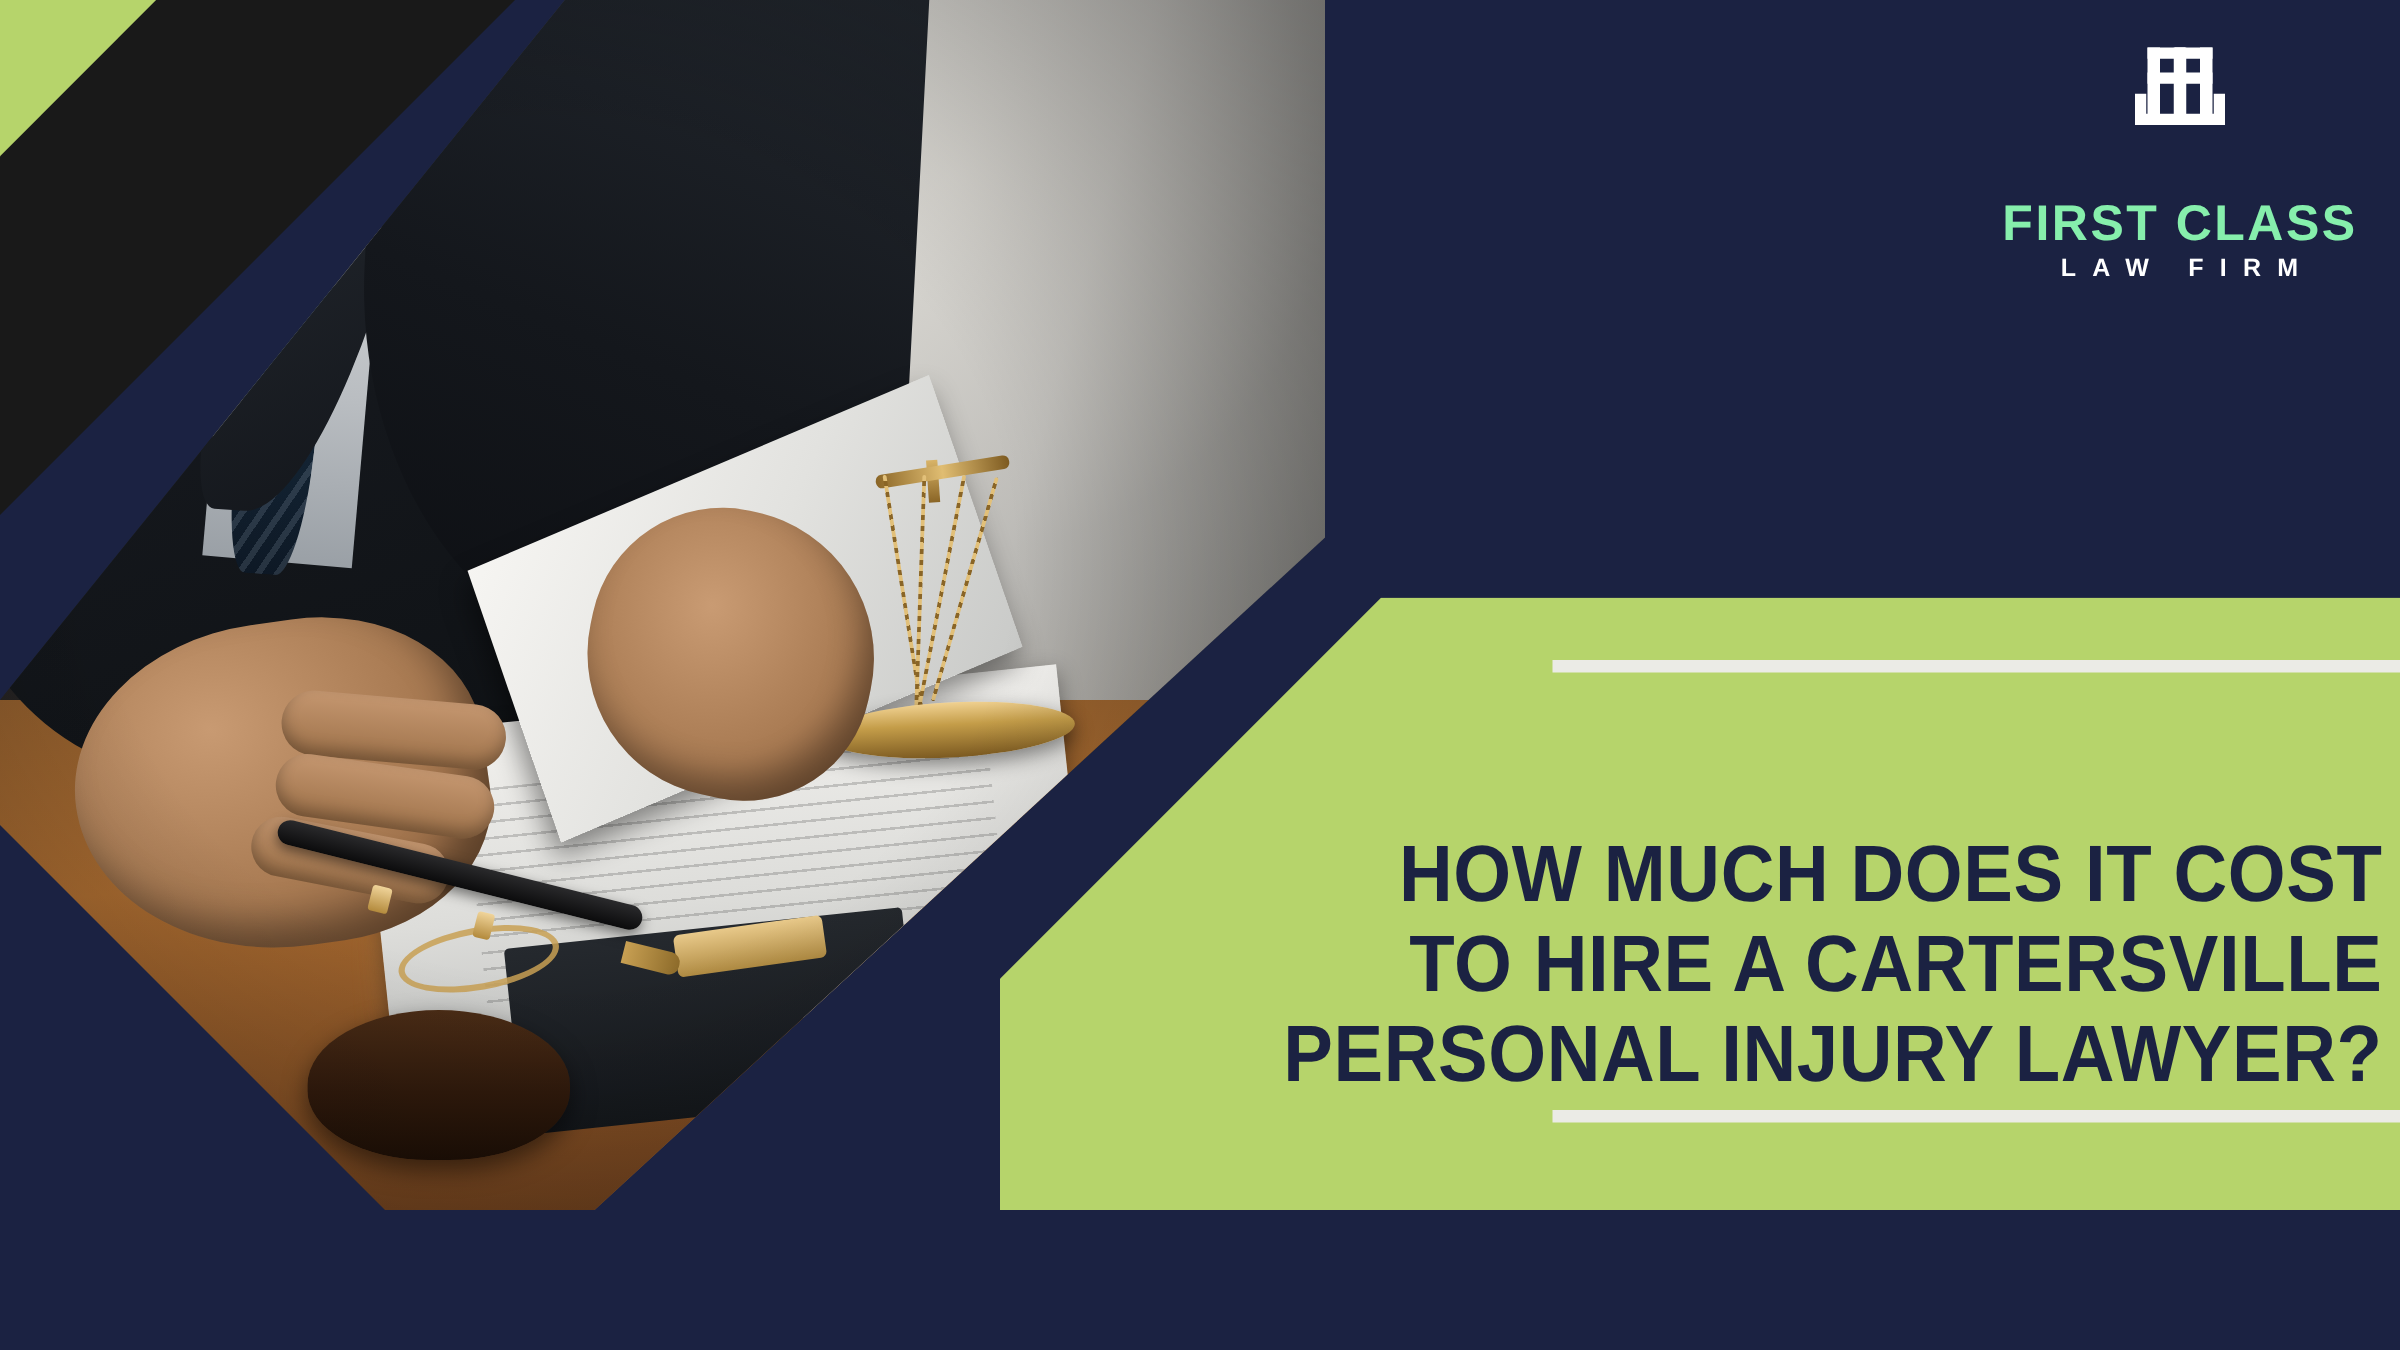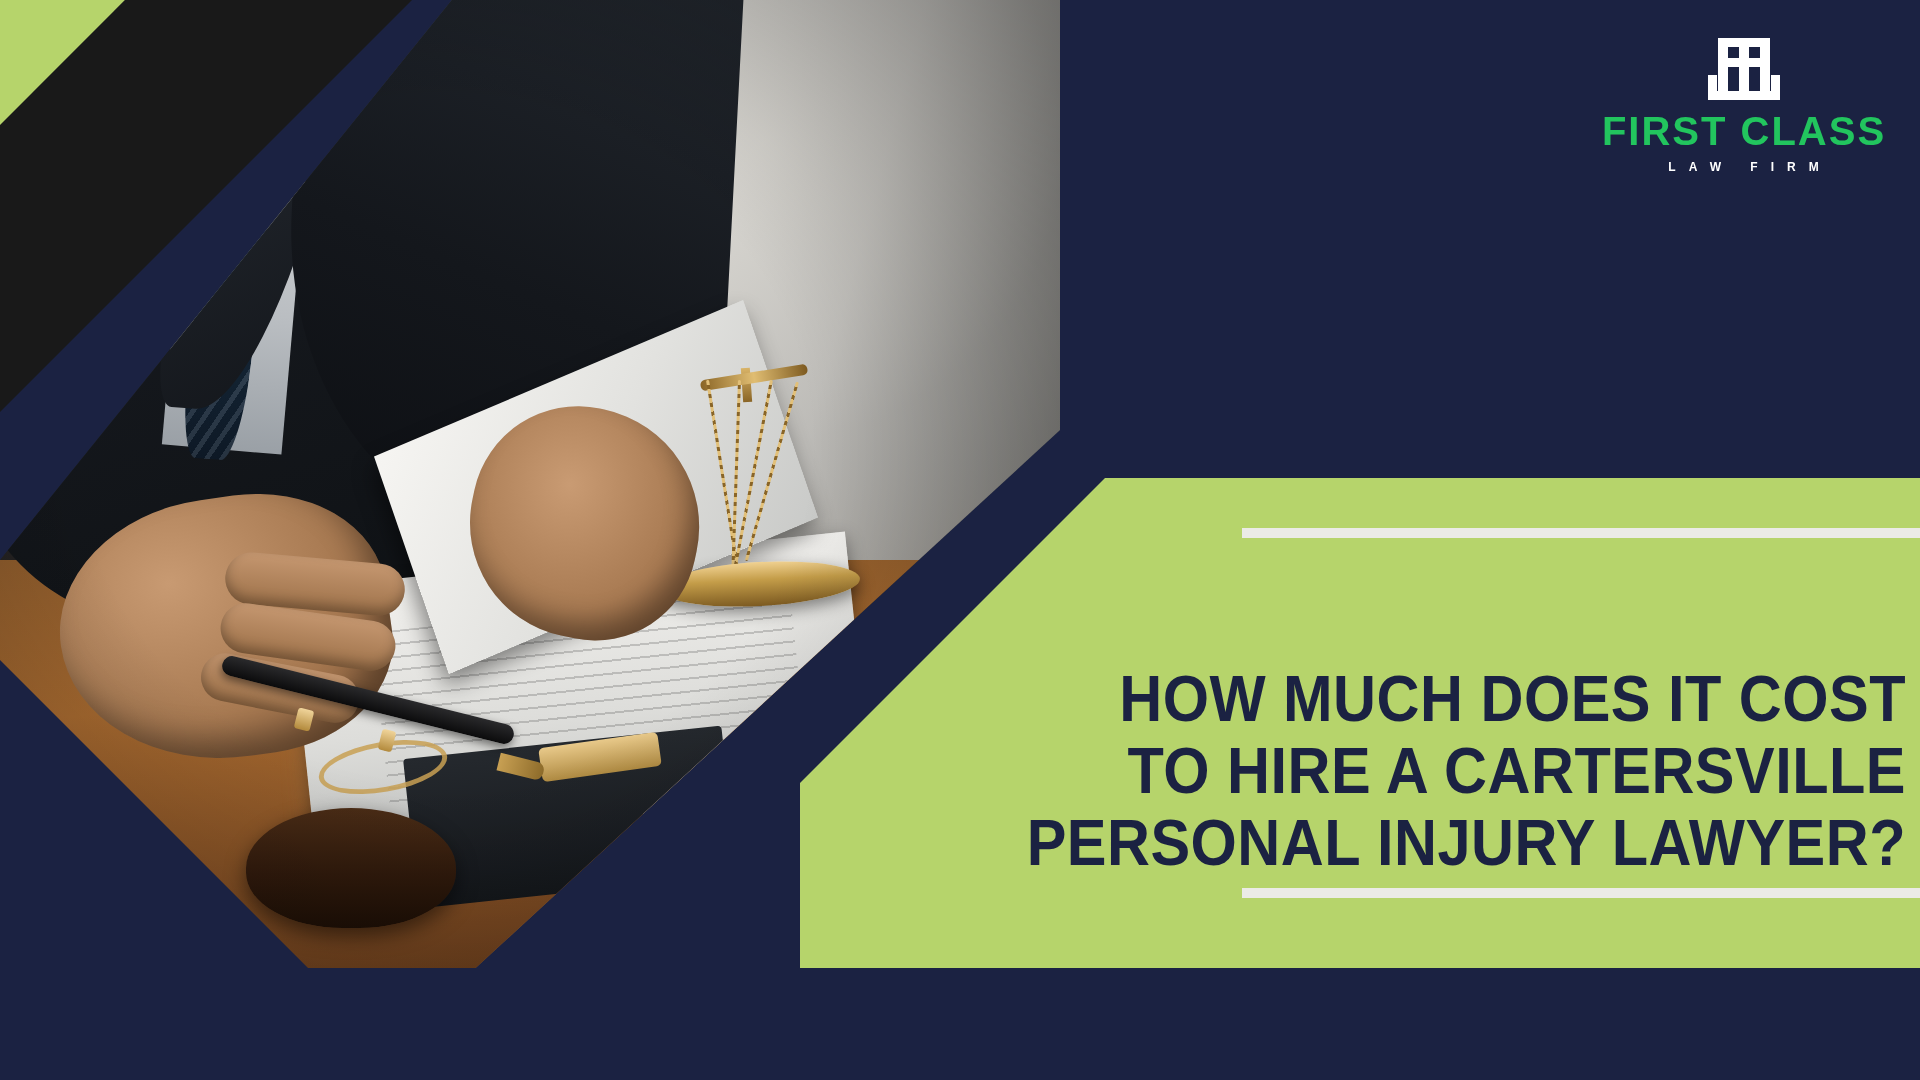--- a/index.html
+++ b/index.html
@@ -396,27 +396,28 @@
     display: flex;
     justify-content: center;
     align-items: flex-start;
   }
   .logo-name {
     font-family: "Liberation Sans", sans-serif;
     font-weight: 700;
     font-size: 40px;
     letter-spacing: 2px;
     line-height: 46px;
-    color: #22c55e;
+    color: #86efac;
     white-space: nowrap;
+    margin-top: 48px;
   }
   .logo-sub {
     font-family: "Liberation Sans", sans-serif;
     font-weight: 700;
-    font-size: 12px;
+    font-size: 20px;
     letter-spacing: 13px;
     line-height: 26px;
     color: #ffffff;
     padding-left: 12px;
     white-space: nowrap;
   }
 </style>
 </head>
 <body>
 

